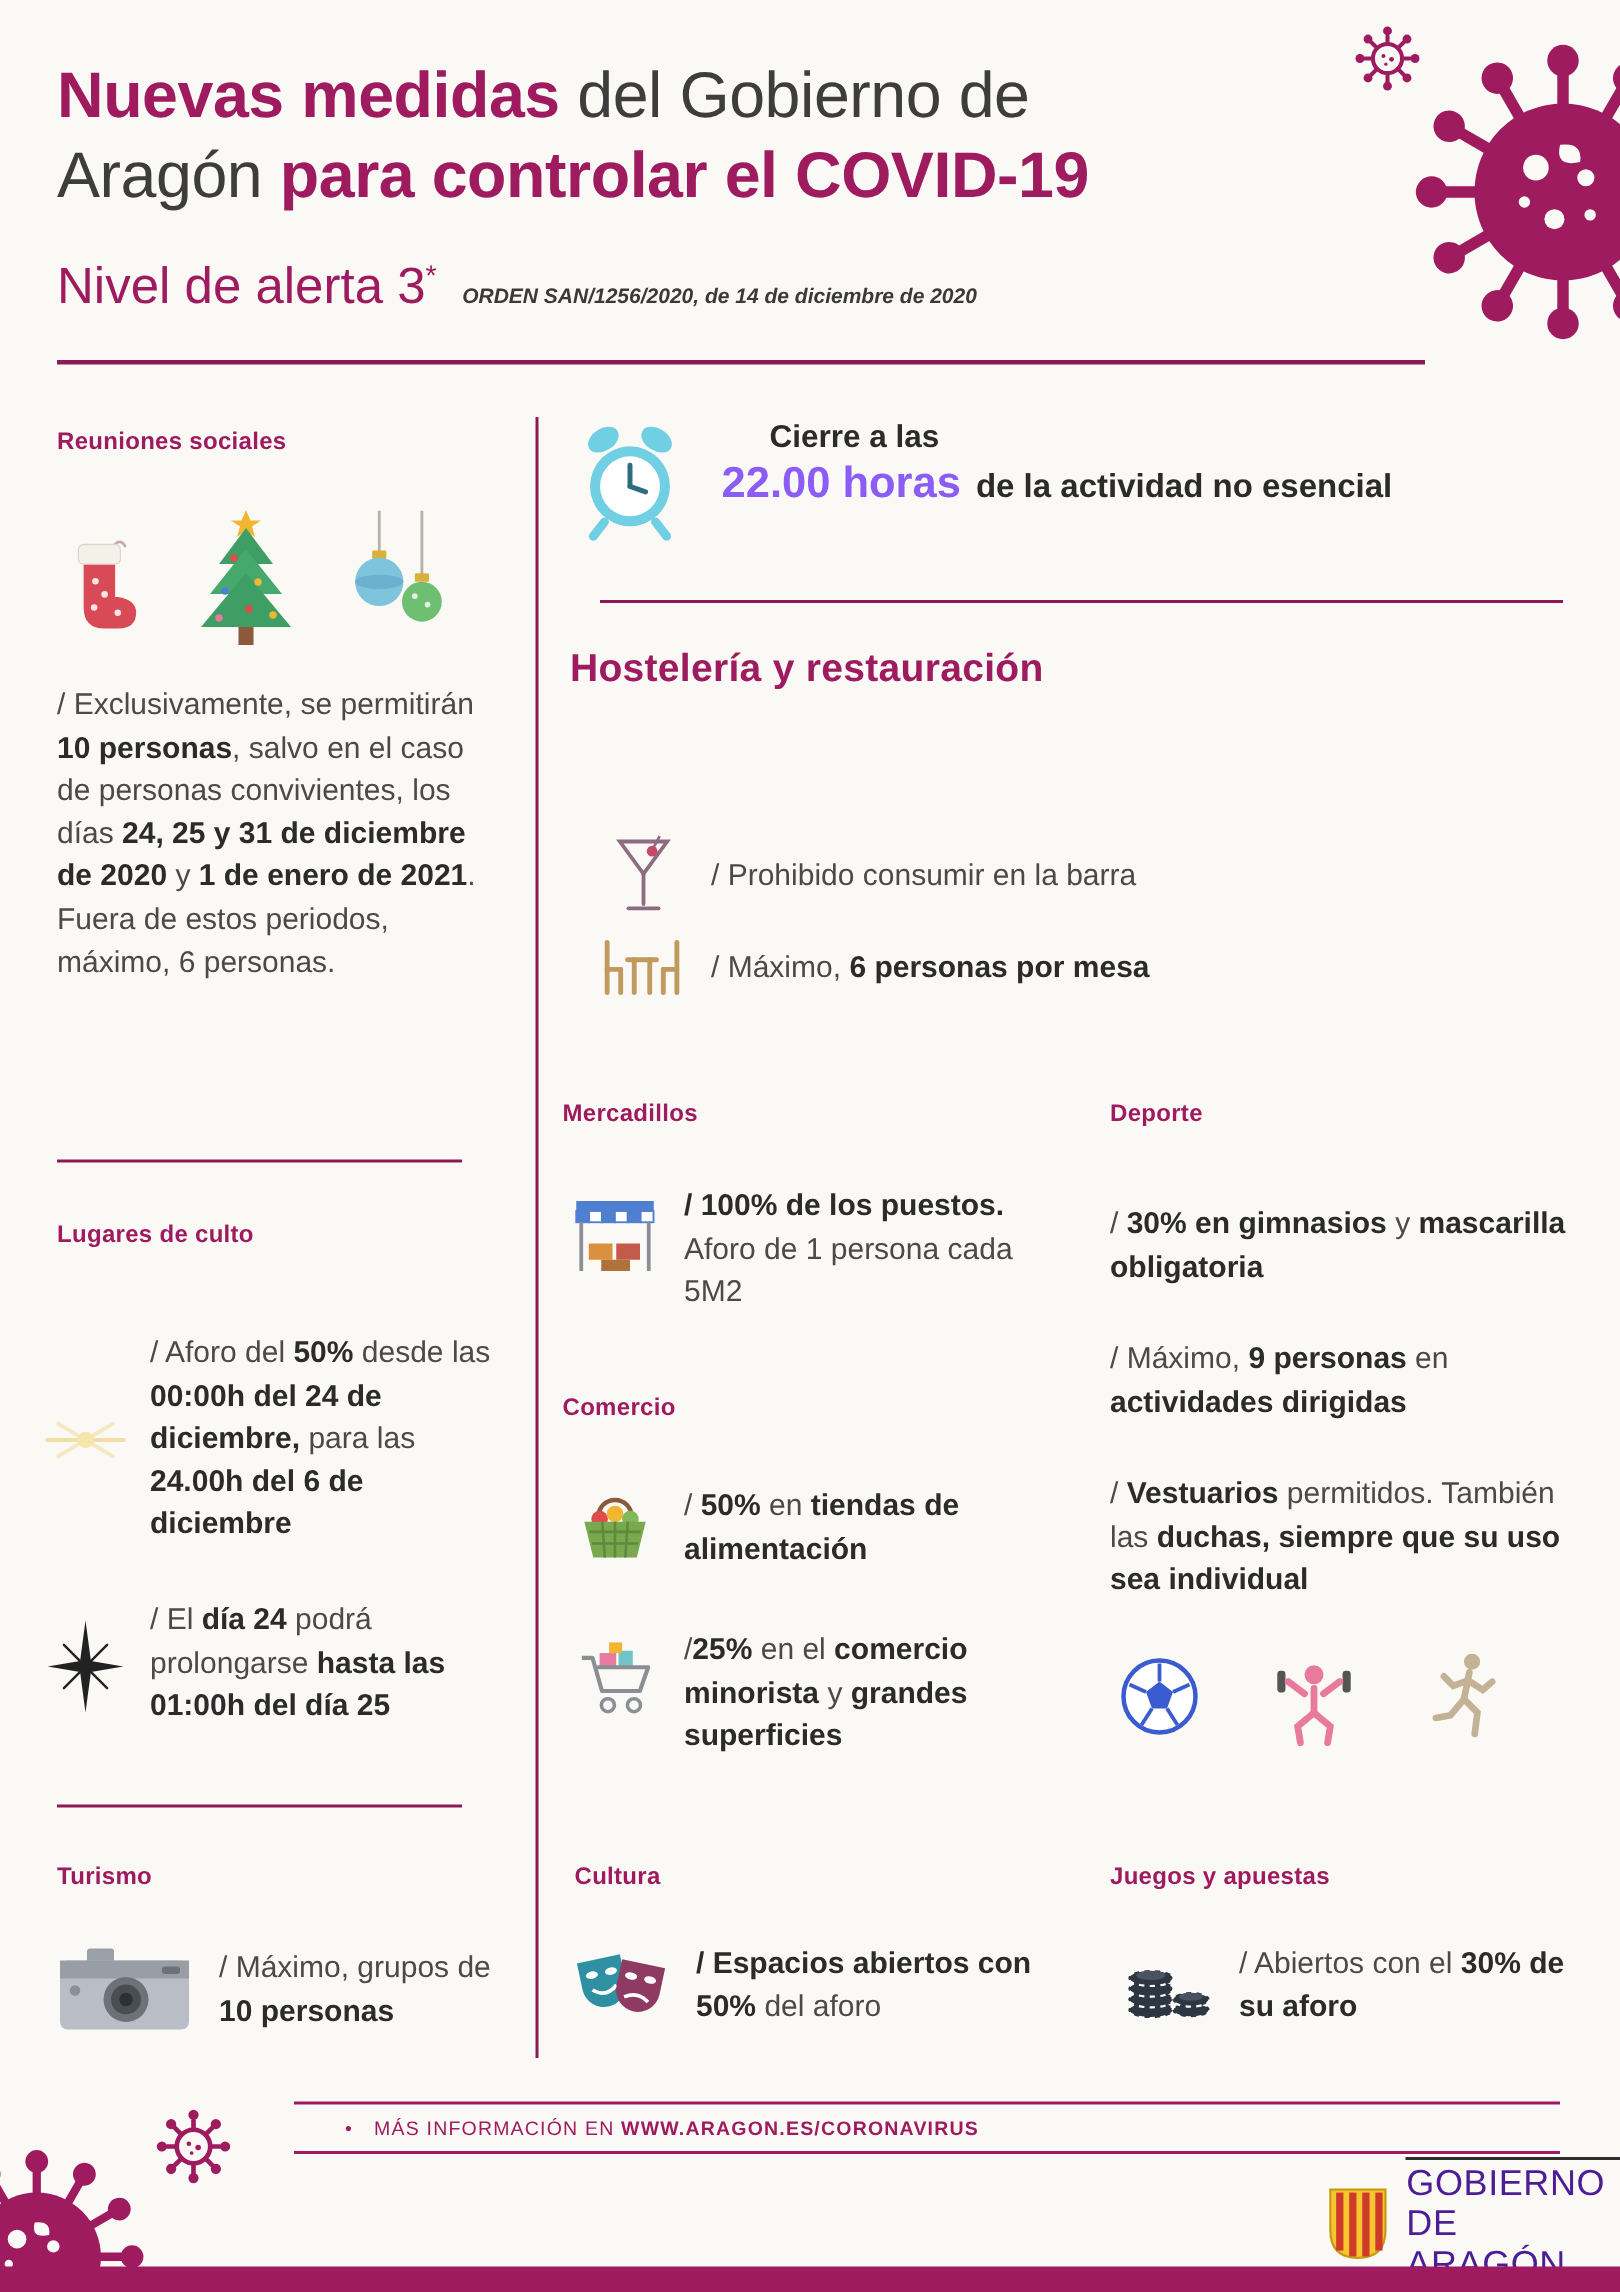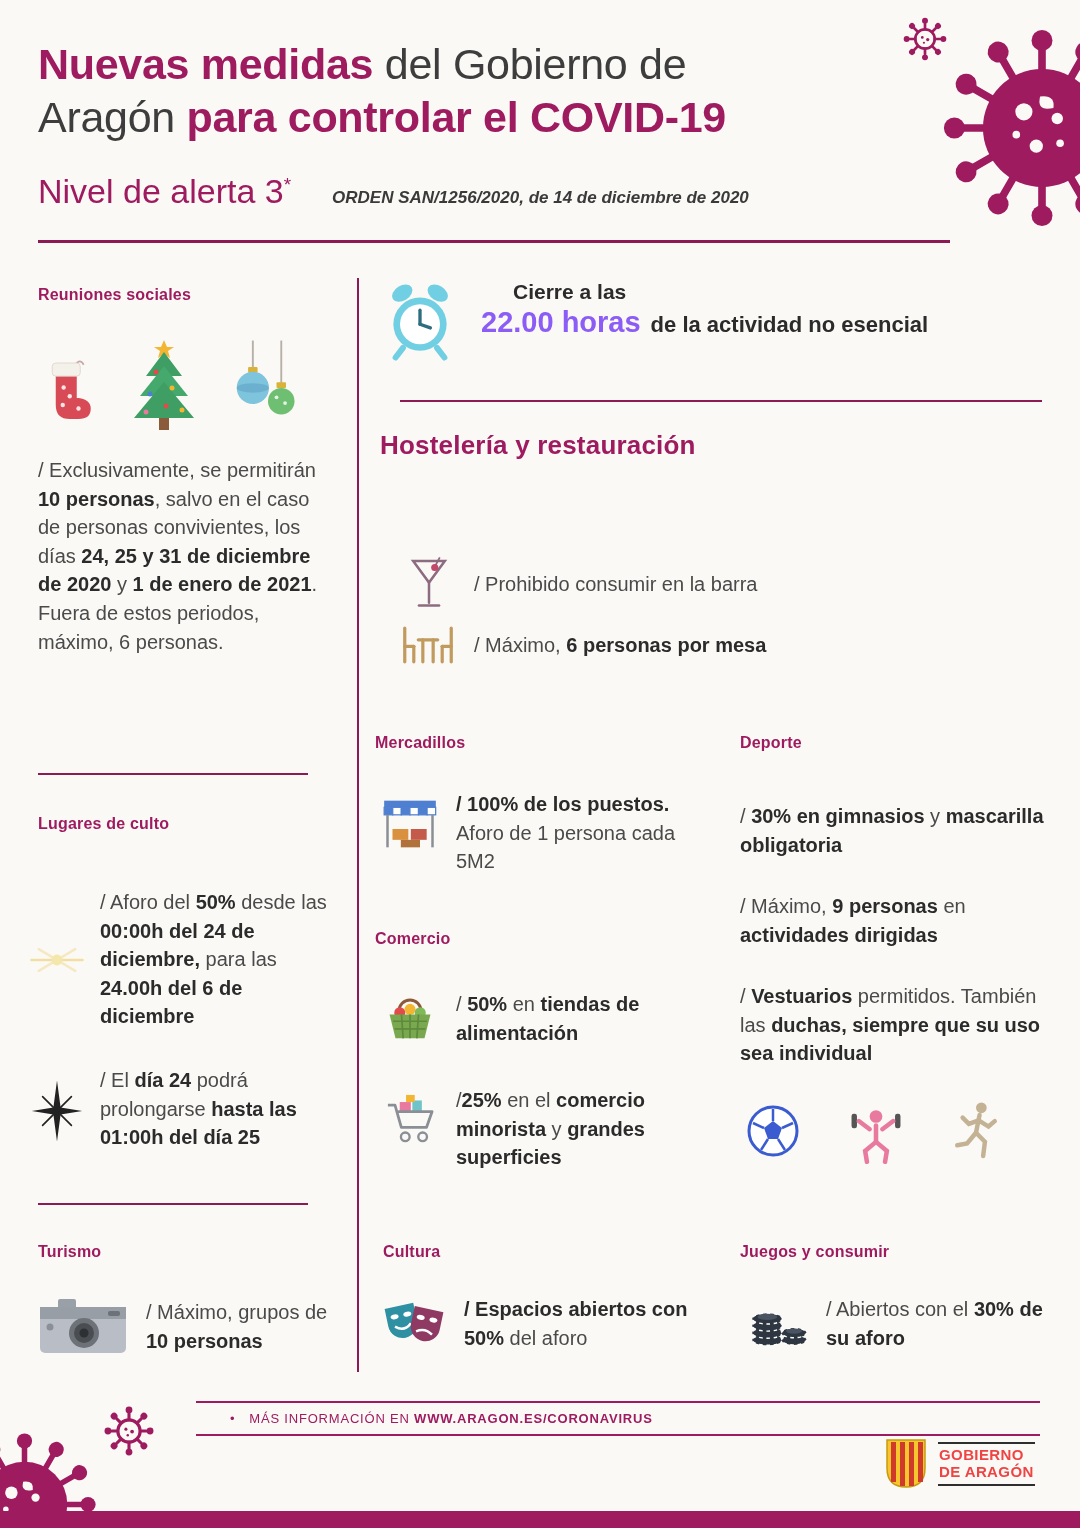--- a/index.html
+++ b/index.html
@@ -16,39 +16,39 @@
   .seg-b { font-weight:700; color:#2b2b2b; }
   .item { display:flex; align-items:flex-start; gap:14px; }
   .item.center { align-items:center; }
   .icon-col { flex:0 0 auto; display:flex; justify-content:center; }
   .hdiv { border-top:2px solid #8e1a55; }
   .vdiv { border-left:2px solid #8e1a55; }
 
   .main-title { font-size:43px; line-height:1.24; font-weight:400; color:#3d3d3d; letter-spacing:-.3px; }
   .main-title .accent-b { color:#9e1b5f; font-weight:700; }
 
-  .alert-row { display:flex; align-items:baseline; gap:41px; }
+  .alert-row { display:flex; align-items:baseline; gap:17px; }
   .alert-level { font-size:34px; color:#9e1b5f; }
   .alert-sup { font-size:19px; vertical-align:super; }
-  .order-ref { font-size:17px; font-style:italic; font-weight:700; color:#3a3a3a; }
+  .order-ref { font-size:14px; font-style:italic; font-weight:700; color:#3a3a3a; }
 
   .closure-l1 { font-size:21px; font-weight:700; color:#2b2b2b; margin-bottom:2px;margin-left:32px; }
   .closure-time { font-size:29px; font-weight:700; color:#8b5cf6; }
   .closure-suffix { font-size:22px; font-weight:700; color:#2b2b2b; margin-left:10px; }
 
   .info-band {
     border-top:2px solid #9e1b5f; border-bottom:2px solid #9e1b5f;
     padding:8px 0 8px 34px; font-size:13px; letter-spacing:.8px; color:#9e1b5f;
     display:flex; align-items:center; gap:14px;
   }
   .info-url { font-weight:700; cursor:pointer; }
 
   .logo { display:flex; gap:10px; align-items:center; }
   .logo-text {
-    font-size:15px; font-weight:700; color:#ef4444; line-height:1.12; letter-spacing:.4px;
+    font-size:24px; font-weight:400; color:#4c1d95; line-height:1.12; letter-spacing:.4px;
     border-top:2px solid #2e2e2e; border-bottom:2px solid #2e2e2e; padding:3px 1px;
   }
   .bottom-bar { left:0; bottom:0; width:1080px; height:17px; background:#9e1b5f; }
 </style>
 </head>
 <body>
 
 <svg style="position:absolute;width:0;height:0" aria-hidden="true">
   <defs>
     <g id="virus-solid">
@@ -388,21 +388,21 @@
       <g stroke="#c4b295" stroke-width="5" stroke-linecap="round" fill="none">
         <path d="M32 18 L28 38"></path>
         <path d="M31 24 L42 31 L49 25"></path>
         <path d="M31 24 L20 28 L13 21"></path>
         <path d="M28 38 L38 48 L36 64"></path>
         <path d="M28 38 L18 50 L7 52"></path>
       </g>
     </svg>
   </div>
 
-  <h2 class="abs sec-h" style="left:740px; top:1243px">Juegos y consumir</h2>
+  <h2 class="abs sec-h" style="left:740px; top:1243px">Juegos y apuestas</h2>
 
   <div class="abs item" style="left:744px; top:1295px; width:312px">
     <span class="icon-col" style="width:68px; margin-top:2px">
       <svg width="64" height="54" viewBox="0 0 72 60">
         <g fill="#2e3642" stroke="#fff" stroke-width="1.6" stroke-dasharray="4 4">
           <ellipse cx="24" cy="48" rx="17" ry="6"></ellipse>
           <ellipse cx="24" cy="40" rx="17" ry="6"></ellipse>
           <ellipse cx="24" cy="32" rx="17" ry="6"></ellipse>
           <ellipse cx="24" cy="24" rx="17" ry="6"></ellipse>
           <ellipse cx="54" cy="48" rx="14" ry="5.5"></ellipse>

